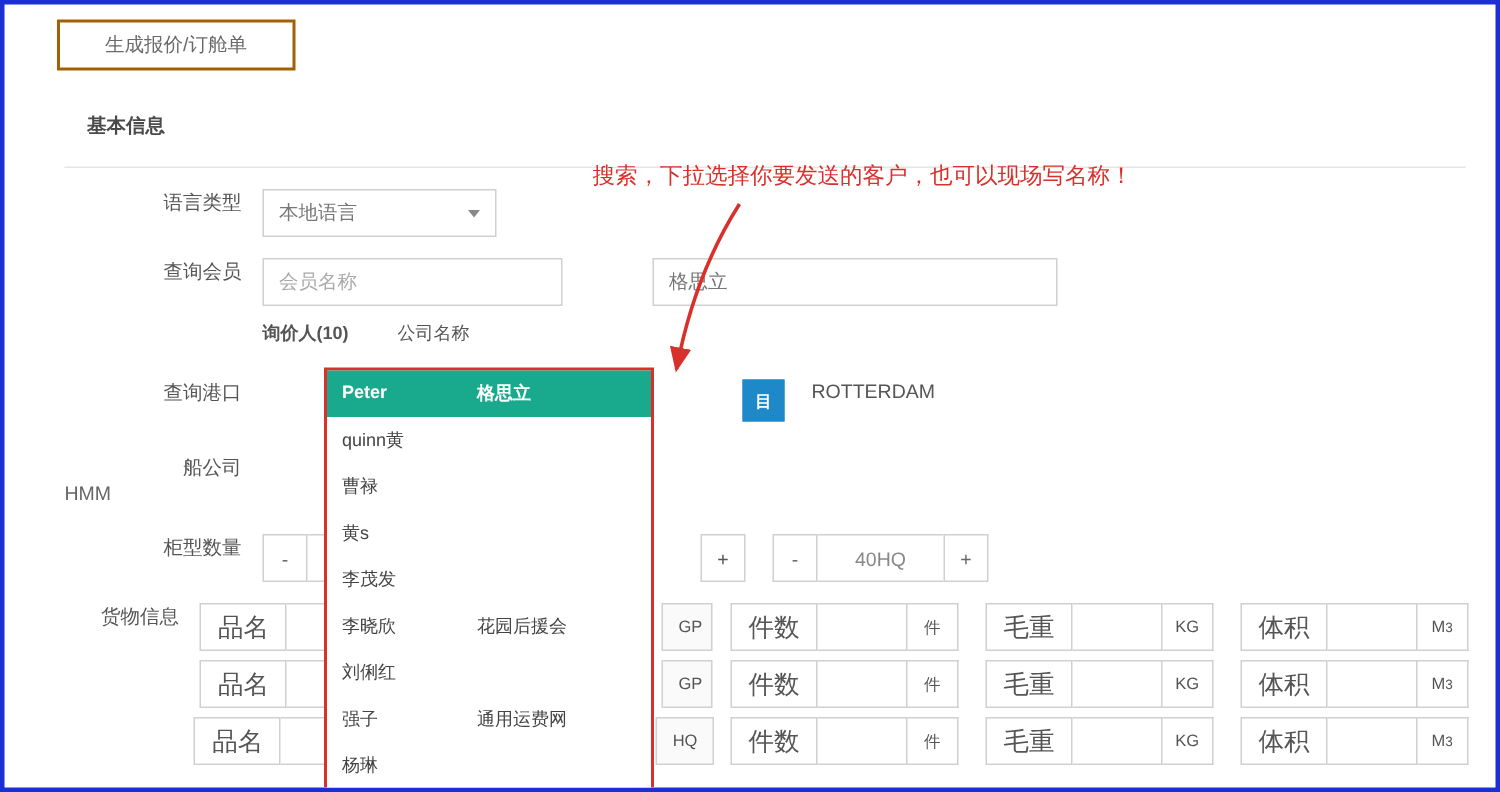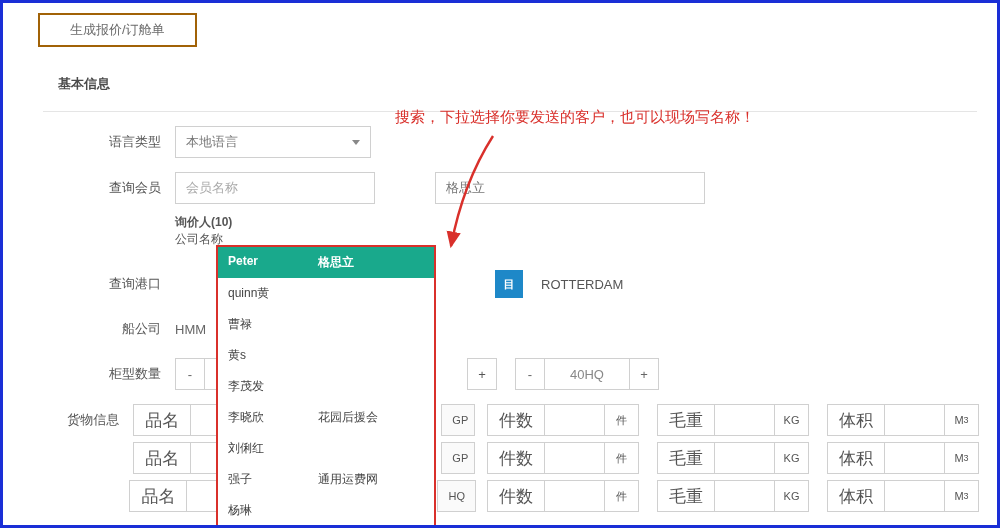--- a/index.html
+++ b/index.html
@@ -2,32 +2,32 @@
 <html><head>
   <meta charset="utf-8">
   <style>
     * { box-sizing: border-box; margin: 0; padding: 0; }
     body { font-family: "Microsoft YaHei", Arial, sans-serif; font-size: 13px; color: #555; background:#fff; }
     .frame { border: 3px solid #1a2fd6; width: 1000px; height: 528px; position: relative; background: #fff; overflow: hidden; }
     .tab-area { padding: 10px 0 0 35px; }
     .tab { display: inline-block; border: 2px solid #a16207; padding: 6px 30px; font-size: 13px; color:#6a6a6a; }
     .section-title { margin: 28px 0 18px 55px; font-size: 13px; color: #4a4a4a; font-weight: bold; }
     .hr { border: none; border-top: 1px solid #e5e5e5; margin: 0 20px 0 40px; }
-    .form-row { display: flex; align-items: center; margin: 14px 0 0 0; padding-left: 40px; }
+    .form-row { display: flex; align-items: flex-start; margin: 14px 0 0 0; padding-left: 40px; }
     .label { width: 132px; text-align: right; padding-right: 14px; color: #555; font-size: 13px; }
     .select, .inputish, .textfield, .small-input, .unit-box, .icon-sq, .valbox {
       border: 1px solid #d0d0d0; background: #fff; display: flex; align-items: center; height: 32px; color:#777;
     }
-    .select { width: 196px; padding: 0 10px; justify-content: space-between; }
+    .select { width: 156px; padding: 0 10px; justify-content: space-between; }
     .caret { width:0; height:0; border-left:4px solid transparent; border-right:4px solid transparent; border-top:5px solid #888; }
     .member-input { width: 200px; padding: 0 10px; color:#aaa; }
     .textfield-wide { width: 270px; padding: 0 10px; margin-left: 60px; }
     .icon-sq { width: 28px; height: 28px; background:#1e88c8; border:1px solid #1e88c8; color:#fff; justify-content:center; margin-left:20px; font-weight:bold; font-size:11px; }
     .port-label { margin-left:18px; color:#555; font-size:13px; }
-    .sub-header { display:flex; margin-left:172px; margin-top:10px; font-size:12px; color:#555;flex-direction:column; }
+    .sub-header { display:flex; margin-left:172px; margin-top:10px; font-size:12px; color:#555; }
     .sub-header span:first-child { width:90px; font-weight:bold; }
     .stepper { display:inline-flex; height:32px; margin-right:8px; }
     .stepper .btn { width:30px; border:1px solid #d0d0d0; display:flex; align-items:center; justify-content:center; color:#666; background:#fff; }
     .stepper .val { width:84px; border-top:1px solid #d0d0d0; border-bottom:1px solid #d0d0d0; display:flex; align-items:center; justify-content:center; color:#888; }
     .unit-box { padding:0 10px; font-size:11px; color:#555; background:#fafafa; }
     .pair { display:inline-flex; height:32px; margin-right:18px; }
     .pair .k { width:58px; border:1px solid #d0d0d0; display:flex; align-items:center; justify-content:center; font-size:17px; color:#555; }
     .pair .g { border:1px solid #d0d0d0; border-left:none; width:60px; }
     .pair .u { width:34px; border:1px solid #d0d0d0; border-left:none; display:flex; align-items:center; justify-content:center; font-size:11px; color:#555; }
     .date-btn { width:34px; height:32px; border:1px solid #d0d0d0; display:flex; align-items:center; justify-content:center; margin-right:4px; }
@@ -74,21 +74,21 @@
     <span>公司名称</span>
   </div>
 
   <div class="form-row" style="margin-top:22px;">
     <div class="label">查询港口</div>
     <div style="width:300px;"></div>
     <div class="icon-sq">目</div>
     <div class="port-label">ROTTERDAM</div>
   </div>
 
-  <div class="form-row" style="margin-top:22px;">
+  <div class="form-row" style="margin-top:22px;flex-direction:column;">
     <div class="label">船公司</div>
     <div style="color:#666;">HMM</div>
   </div>
 
   <div class="form-row" style="margin-top:20px;">
     <div class="label">柜型数量</div>
     <div class="stepper">
       <div class="btn">-</div>
       <div class="val">20GP</div>
       <div class="btn">+</div>

